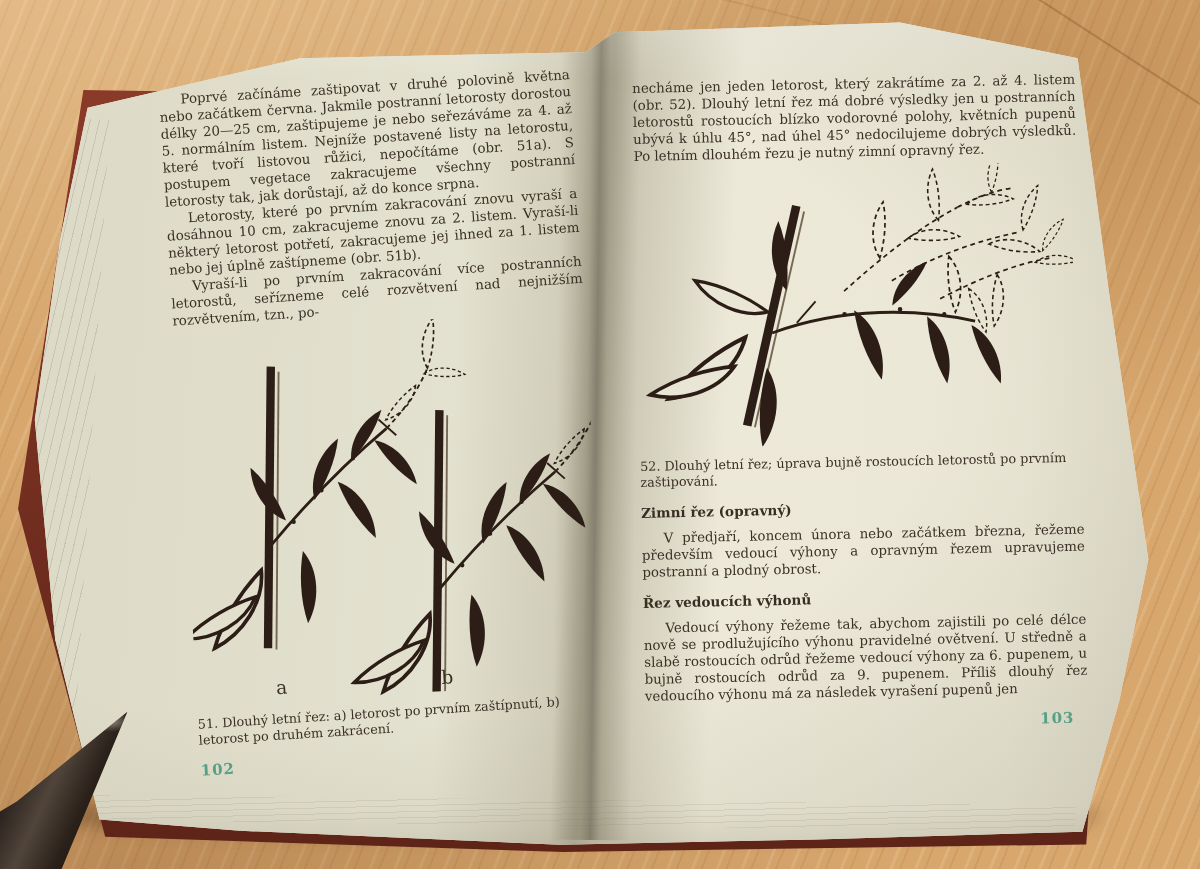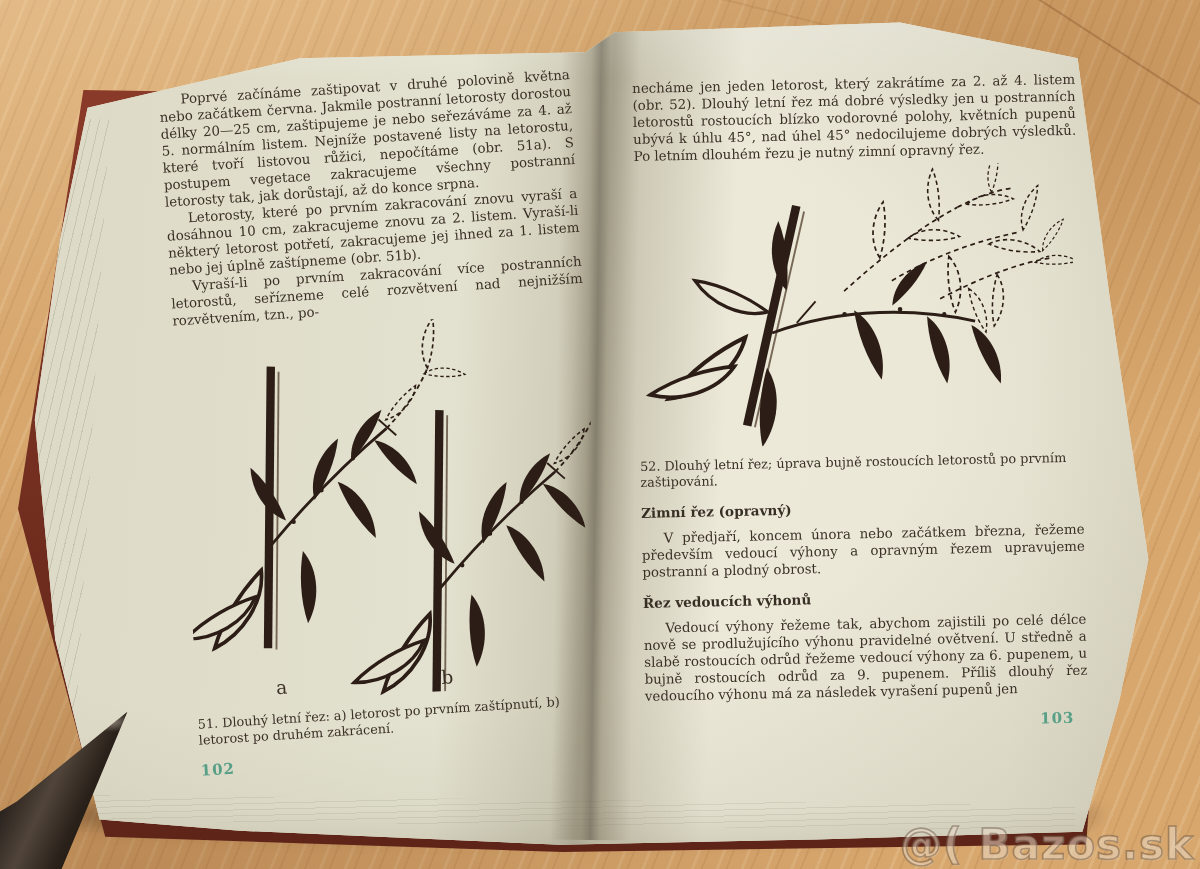--- a/index.html
+++ b/index.html
@@ -190,14 +190,13 @@
     <p>V předjaří, koncem února nebo začátkem března, řežeme především vedoucí výhony a opravným řezem upravujeme postranní a plodný obrost.</p>
 
     <h3 class="sec">Řez vedoucích výhonů</h3>
     <p>Vedoucí výhony řežeme tak, abychom zajistili po celé délce nově se prodlužujícího výhonu pravidelné ovětvení. U středně a slabě rostoucích odrůd řežeme vedoucí výhony za 6. pupenem, u bujně rostoucích odrůd za 9. pupenem. Příliš dlouhý řez vedoucího výhonu má za následek vyrašení pupenů jen</p>
 
     <div class="pagenum right">103</div>
   </div>
 
   <div class="knife"></div>
 
-  <div class="watermark">@( Bazos.sk</div>
 </div>
 
 </body></html>

